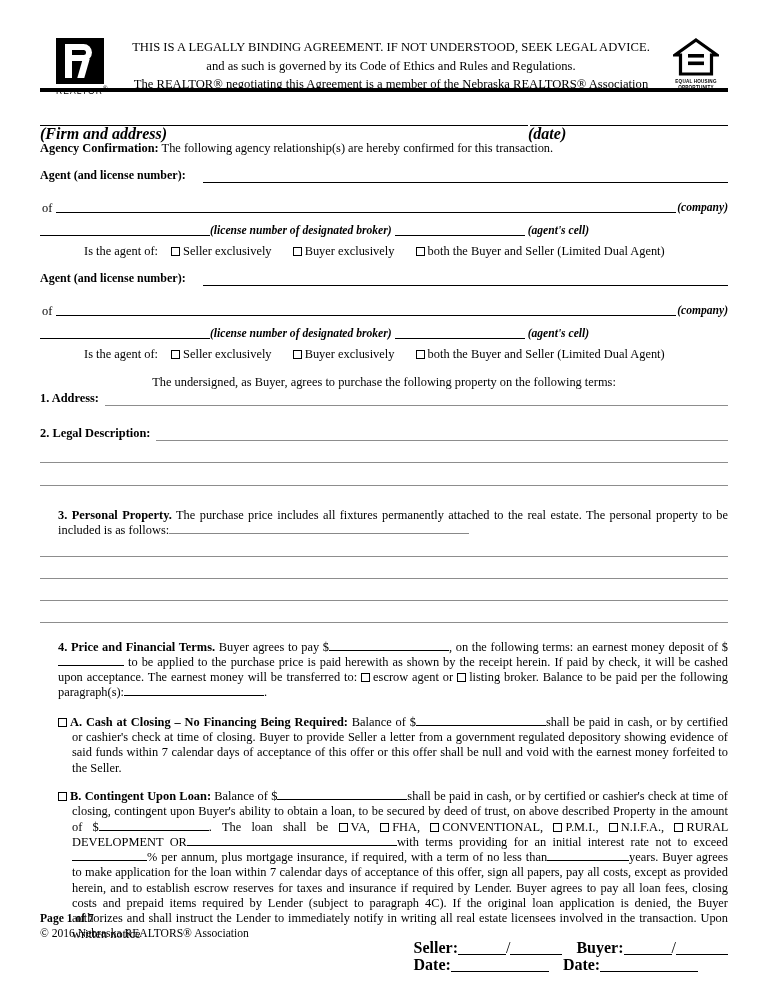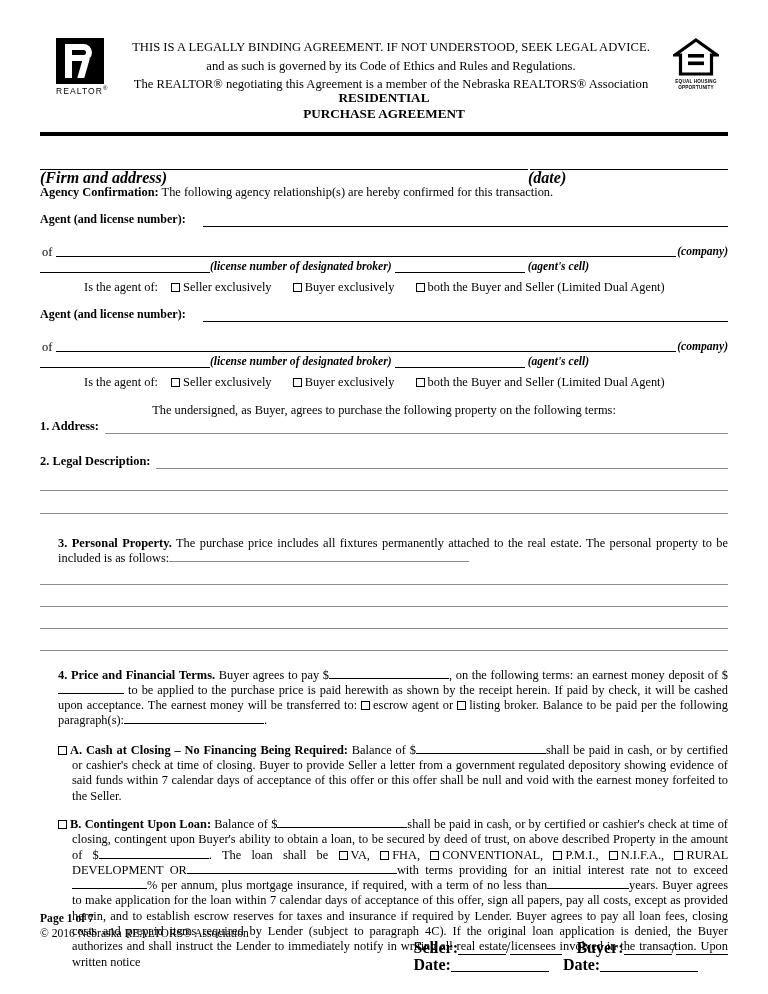--- a/index.html
+++ b/index.html
@@ -137,21 +137,21 @@
 
   
   .agent-block { margin-top: 12px; }
   .agent-line { display: flex; align-items: flex-end; font-size: 12px; gap: 12px; }
   .agent-line .lbl { font-weight: bold; white-space: nowrap; }
   .agent-line .fill { flex: 1; border-bottom: 1px solid #000; height: 12px; margin-left: 5px; }
   .of-line { display: flex; align-items: flex-start; font-size: 12.4px; margin-top: 18px; }
   .of-line .of { padding-left: 2px; }
   .of-line .fill { flex: 1; border-bottom: 1px solid #000; height: 12px; margin: 0 1px 0 4px; }
   .of-line .tag { font-style: italic; font-weight: bold; font-size: 11.6px; white-space: nowrap; }
-  .brk-line { display: flex; align-items: center; font-size: 11.6px; margin-top: 0; }
+  .brk-line { display: flex; align-items: flex-start; font-size: 11.6px; margin-top: 8px; }
   .brk-line .f1 { flex: 0 0 170px; border-bottom: 1px solid #000; height: 12px; }
   .brk-line .f2 { flex: 0 0 130px; border-bottom: 1px solid #000; height: 12px; margin: 0 3px; }
   .brk-line .tag { font-style: italic; font-weight: bold; white-space: nowrap; }
   .cb-row {
     margin-top: 7px;
     font-size: 12.4px;
     padding-left: 44px;
     white-space: nowrap;
   }
   .cb-row .grp { margin-right: 18px; }
@@ -214,24 +214,20 @@
       <svg class="eho-house" width="46" height="40" viewBox="0 0 46 40">
         <path d="M23 2 L44 17 L38.5 17 L38.5 36 L7.5 36 L7.5 17 L2 17 Z" fill="none" stroke="#000" stroke-width="3.2" stroke-linejoin="miter"></path>
         <rect x="15" y="16" width="16" height="3.6" fill="#000"></rect>
         <rect x="15" y="23.5" width="16" height="3.6" fill="#000"></rect>
       </svg>
       <div class="eho-text">EQUAL HOUSING</div>
       <div class="eho-text">OPPORTUNITY</div>
     </div>
   </div>
 
-  <div class="doc-title">
-    <div>RESIDENTIAL</div>
-    <div>PURCHASE AGREEMENT</div>
-  </div>
   <div class="thick-rule"></div>
 
   <div class="firm-row">
     <div class="seg1"></div>
     <div class="seg2"></div>
   </div>
   <div class="firm-labels">
     <div class="l1">(Firm and address)</div>
     <div>(date)</div>
   </div>

